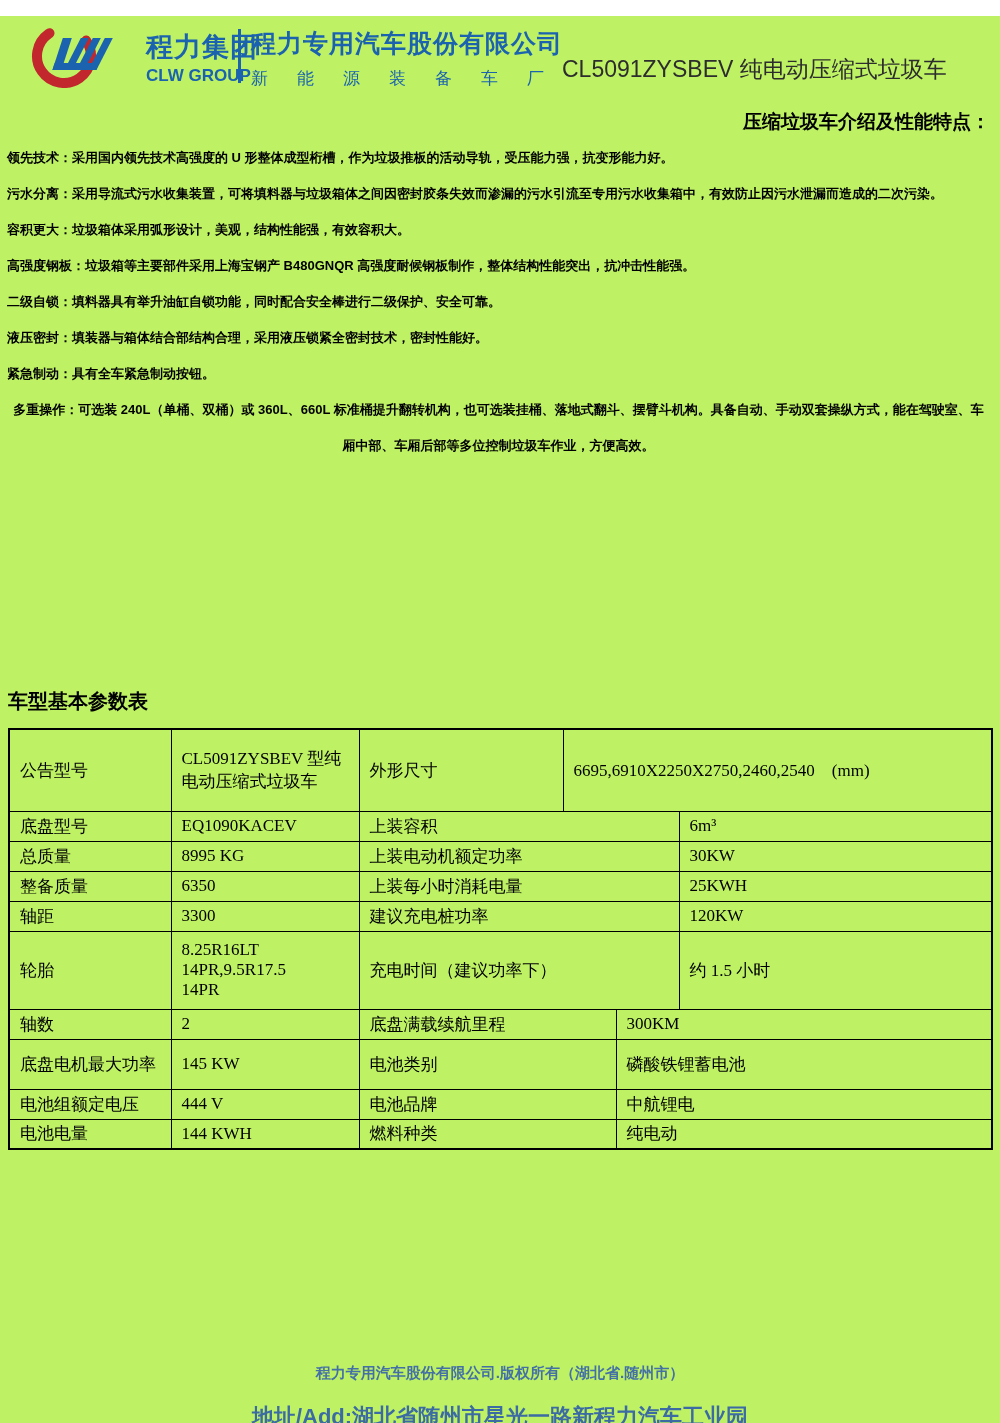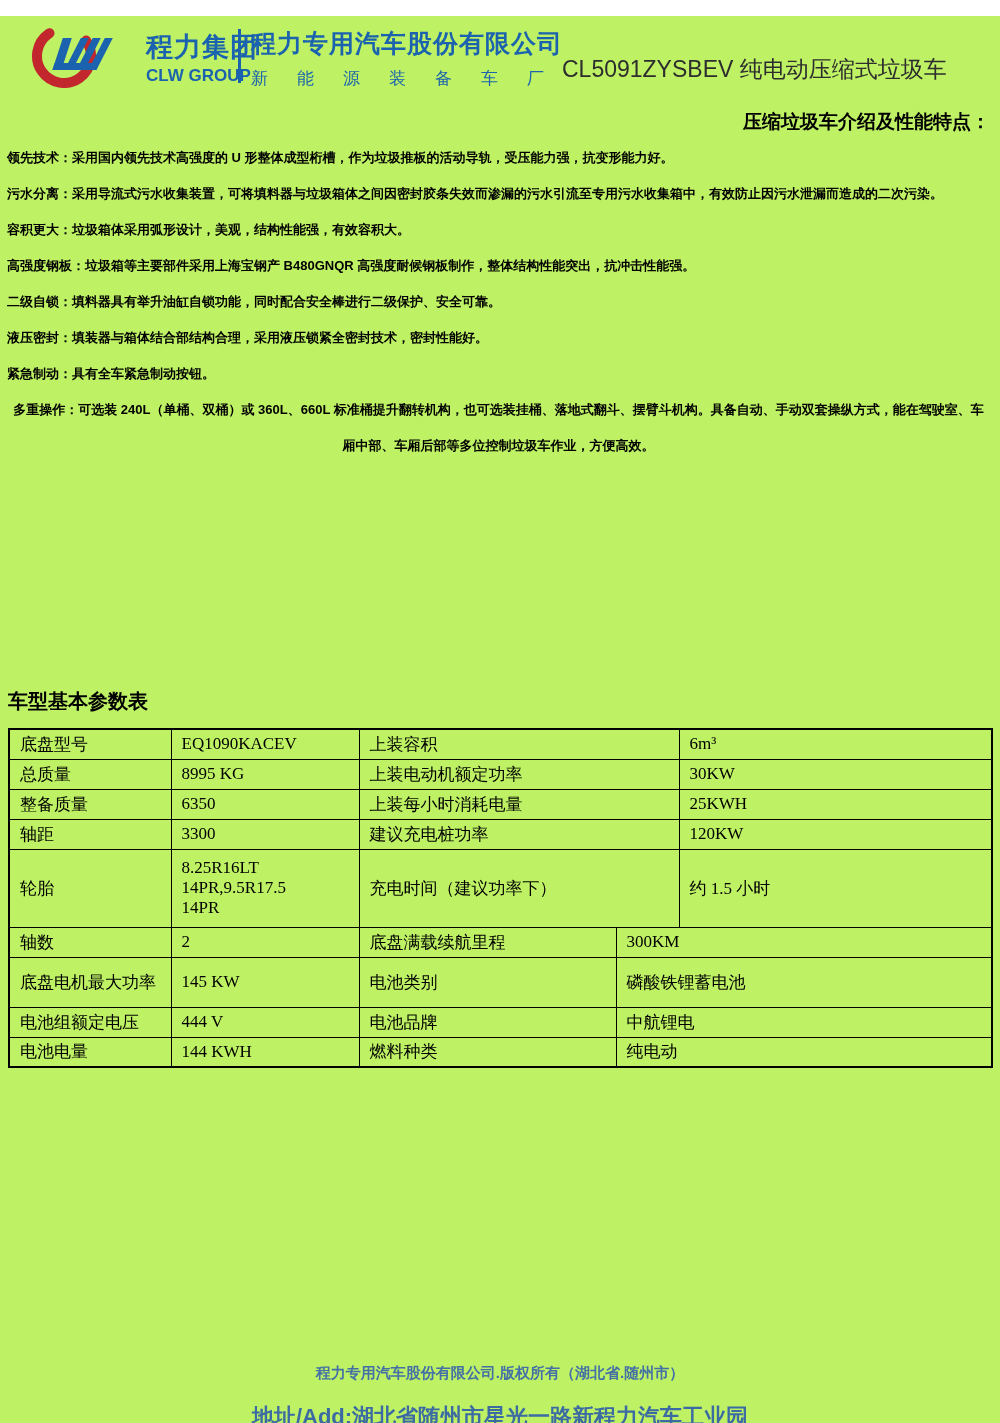--- a/index.html
+++ b/index.html
@@ -94,20 +94,26 @@
   <table class="spec">
     <colgroup>
       <col style="width:162px">
         <col style="width:188px">
         <col style="width:204px">
       <col style="width:53px">
         <col style="width:63px">
         <col style="width:313px">
     </colgroup>
     <tbody>
+      <tr style="height:82px">
+        <td>公告型号</td>
+        <td>CL5091ZYSBEV 型纯电动压缩式垃圾车</td>
+        <td>外形尺寸</td>
+        <td colspan="3">6695,6910X2250X2750,2460,2540　(mm)</td>
+      </tr>
       <tr style="height:30px">
         <td>底盘型号</td>
         <td>EQ1090KACEV</td>
         <td colspan="3">上装容积</td>
         <td>6m³</td>
       </tr>
       <tr style="height:30px">
         <td>总质量</td>
         <td>8995 KG</td>
         <td colspan="3">上装电动机额定功率</td>

